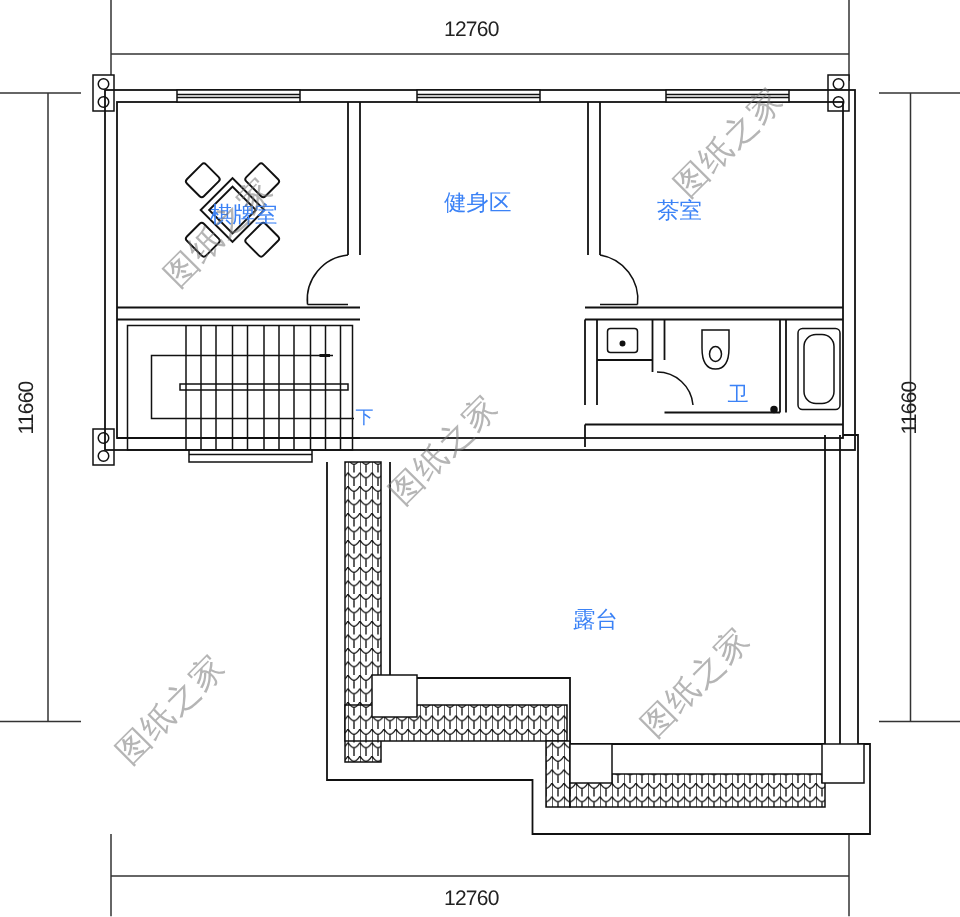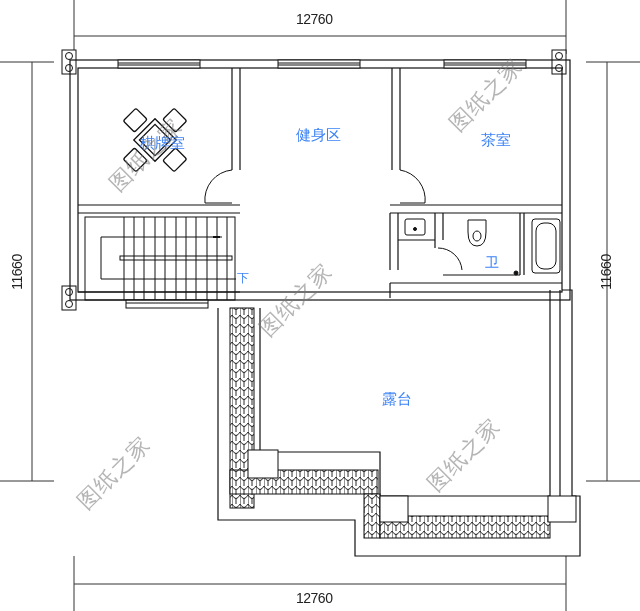--- a/index.html
+++ b/index.html
@@ -153,22 +153,22 @@
   </g>
 </svg>
 
 <div class="dim-text" style="left:296px; top:11px;">12760</div>
 <div class="dim-text" style="left:296px; top:590px;">12760</div>
 <div class="dim-text dim-v" style="left:-1px; top:264px;">11660</div>
 <div class="dim-text dim-v" style="left:588px; top:264px;">11660</div>
 
 <div class="room-label" style="left:140px; top:134px;">棋牌室</div>
 <div class="room-label" style="left:296px; top:126px;">健身区</div>
-<div class="room-label" style="left:481px; top:131px;text-align:center;">茶室</div>
+<div class="room-label" style="left:438px; top:131px;text-align:center;">茶室</div>
 <div class="room-label" style="left:485px; top:254px; font-size:14px;">卫</div>
-<div class="room-label" style="left:382px; top:390px;">露台</div>
+<div class="room-label" style="left:382px; top:404px;">露台</div>
 <div class="room-label" style="left:237px; top:270px; font-size:12px;">下</div>
 
 <div class="watermark" style="left:100px; top:140px;">图纸之家</div>
 <div class="watermark" style="left:440px; top:80px;">图纸之家</div>
 <div class="watermark" style="left:250px; top:285px;">图纸之家</div>
 <div class="watermark" style="left:68px; top:458px;">图纸之家</div>
 <div class="watermark" style="left:418px; top:440px;">图纸之家</div>
 
 </body></html>

